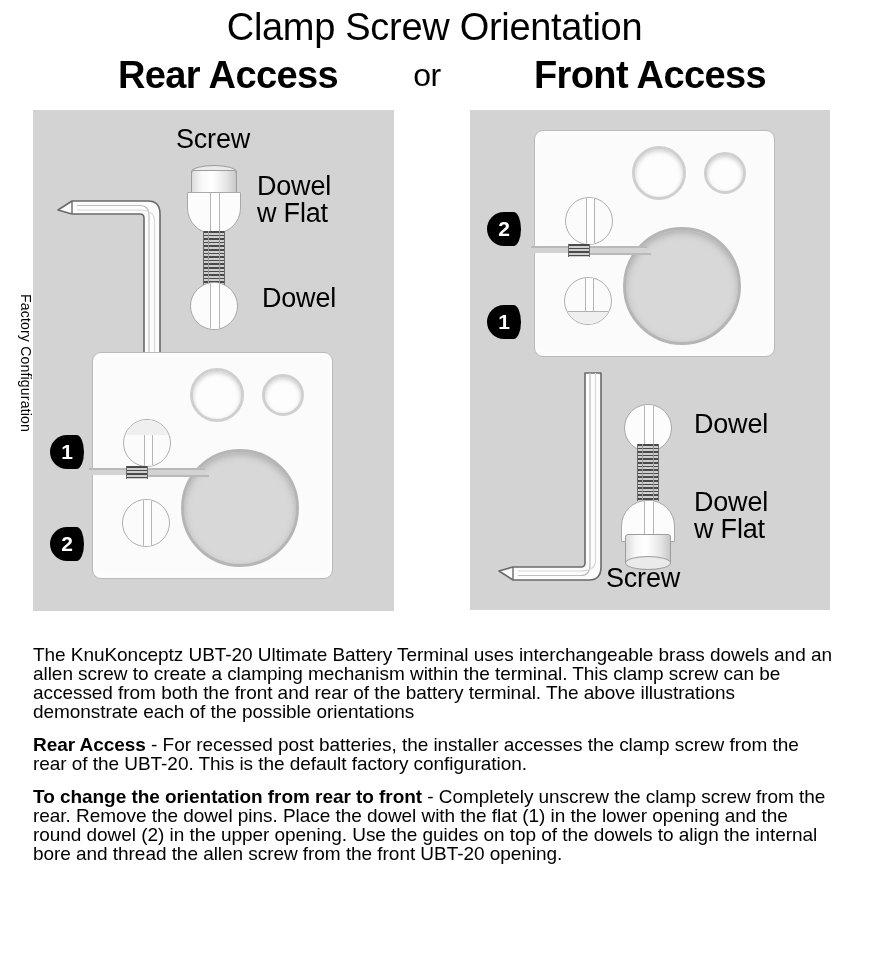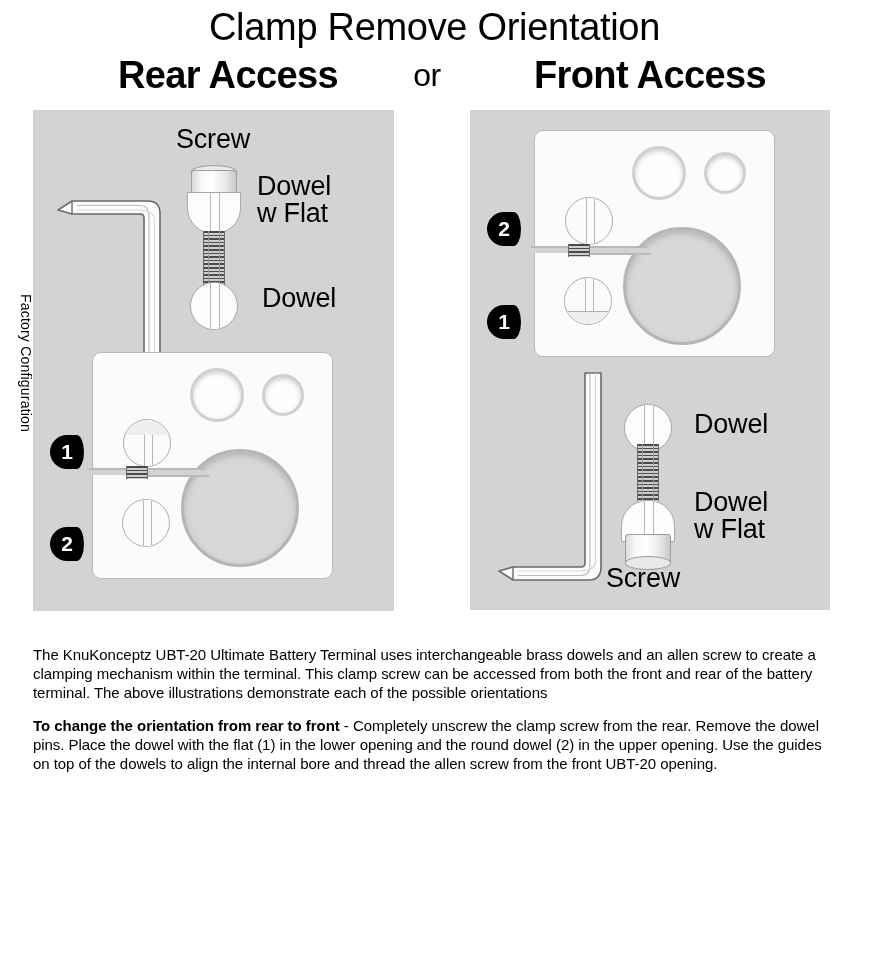--- a/index.html
+++ b/index.html
@@ -79,28 +79,28 @@
   
   .badge{position:absolute;width:34px;height:34px;background:#000;color:#fff;
     font-size:21px;font-weight:bold;line-height:34px;text-align:center;
     border-radius:50% 22% 22% 50%/50% 50% 50% 50%;}
 
   
   .lbl{position:absolute;font-size:27px;line-height:30px;letter-spacing:-.2px;}
 
   
   #body-copy{position:absolute;left:33px;top:645px;width:800px;}
-  #body-copy p{margin:0 0 14px 0;font-size:15px;line-height:19px;
+  #body-copy p{margin:0 0 14px 0;font-size:19px;line-height:19px;
     letter-spacing:-.05px;}
   #body-copy b{font-weight:bold;}
 </style>
 </head>
 <body>
 
-<div id="title-main">Clamp Remove Orientation</div>
+<div id="title-main">Clamp Screw Orientation</div>
 <div id="title-row">
   <div class="hdr" id="hdr-rear">Rear Access</div>
   <div class="hdr" id="hdr-or">or</div>
   <div class="hdr" id="hdr-front">Front Access</div>
 </div>
 
 <div class="panel" id="panel-left"></div>
 
 <div id="factory-config">Factory Configuration</div>
 
@@ -209,14 +209,15 @@
   <div class="screwhead-top" style="left:625px;top:556px;width:44px;height:12px;"></div>
 </div>
 
 <div class="lbl" style="left:694px;top:409px;">Dowel</div>
 <div class="lbl" style="left:694px;top:487px;">Dowel</div>
 <div class="lbl" style="left:694px;top:514px;">w Flat</div>
 <div class="lbl" style="left:606px;top:563px;">Screw</div>
 
 <div id="body-copy">
   <p>The KnuKonceptz UBT-20 Ultimate Battery Terminal uses interchangeable brass dowels and an allen screw to create a clamping mechanism within the terminal. This clamp screw can be accessed from both the front and rear of the battery terminal. The above illustrations demonstrate each of the possible orientations</p>
+  <p><b>Rear Access</b><span> - For recessed post batteries, the installer accesses the clamp screw from the rear of the UBT-20. This is the default factory configuration.</span></p>
   <p><b>To change the orientation from rear to front</b><span> - Completely unscrew the clamp screw from the rear. Remove the dowel pins. Place the dowel with the flat (1) in the lower opening and the round dowel (2) in the upper opening. Use the guides on top of the dowels to align the internal bore and thread the allen screw from the front UBT-20 opening.</span></p>
 </div>
 
 </body></html>

